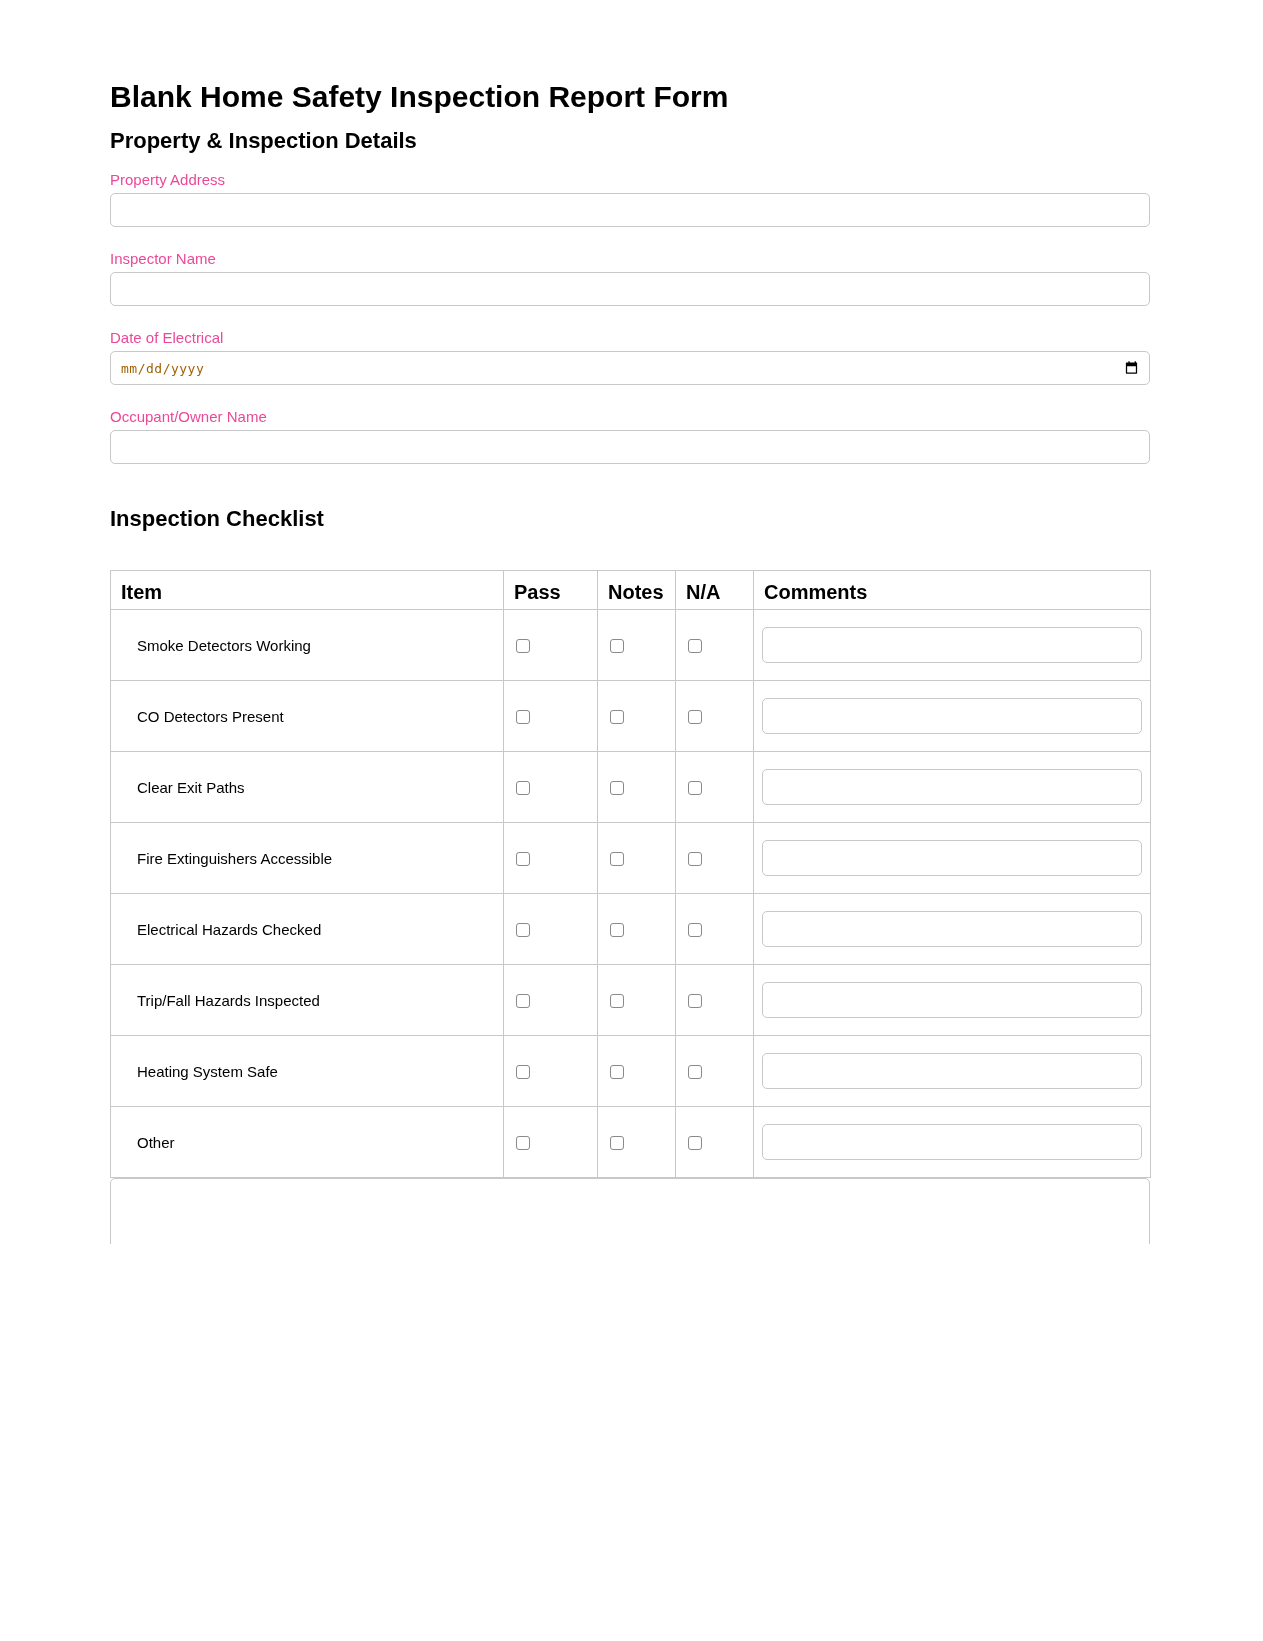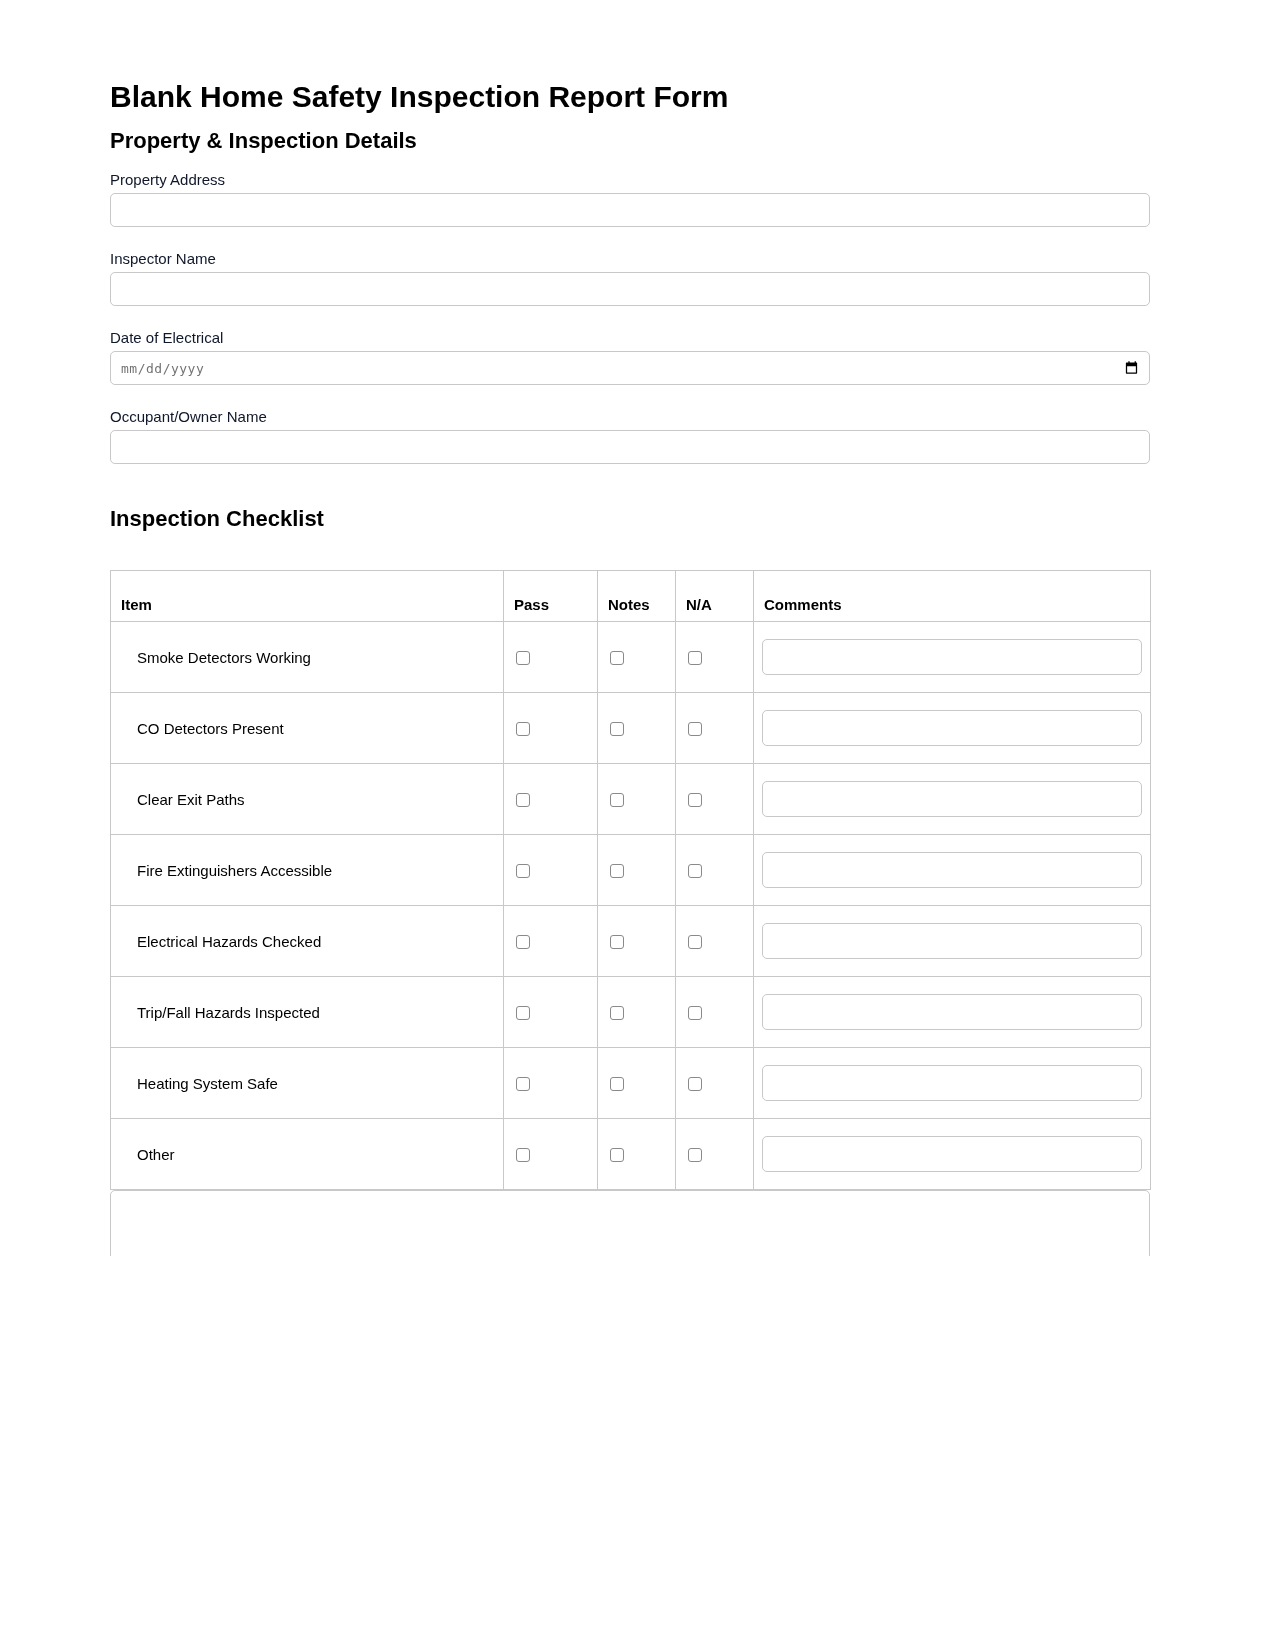--- a/index.html
+++ b/index.html
@@ -8,41 +8,41 @@
     font-family:"Liberation Sans","DejaVu Sans",sans-serif;color:#000;
     -webkit-font-smoothing:antialiased;
   }
   .container{width:1040px;margin-left:110px;padding-top:80px;}
 
   h1{font-size:30px;line-height:34px;margin:0 0 14px 0;font-weight:bold;}
   h2{font-size:22px;line-height:25px;margin:0;font-weight:bold;}
 
   .details h2{margin-bottom:18px;}
   .field{margin-bottom:23px;}
-  .field .lbl{display:block;font-size:15px;line-height:17px;margin-bottom:5px;color:#0f172a;}
+  .field .lbl{display:block;font-size:15px;line-height:17px;margin-bottom:5px;color:#ec4899;}
   .tinput{
     display:block;width:100%;height:34px;box-sizing:border-box;
     border:1px solid #c8c8c8;border-radius:5px;background:#fff;
     padding:0 10px;font-size:15px;font-family:inherit;color:#000;outline:none;
   }
   .date-input{
     display:flex;align-items:center;justify-content:space-between;
     width:100%;height:34px;box-sizing:border-box;
     border:1px solid #c8c8c8;border-radius:5px;background:#fff;padding:0 10px;
   }
   .date-ph{
     font-family:"DejaVu Sans Mono","Liberation Mono",monospace;
-    font-size:13px;color:#737373;letter-spacing:0.5px;
+    font-size:13px;color:#a16207;letter-spacing:0.5px;
   }
   .cal{display:flex;align-items:center;color:#000;cursor:pointer;}
 
   .checklist h2{margin-top:42px;margin-bottom:39px;}
   table{border-collapse:collapse;width:1040px;table-layout:fixed;}
   th,td{border:1px solid #c8c8c8;}
-  th{height:34px;text-align:left;vertical-align:middle;padding:16px 0 0 10px;font-size:15px;font-weight:bold;}
+  th{height:34px;text-align:left;vertical-align:middle;padding:4px 0 0 10px;font-size:20px;font-weight:bold;}
   td{height:68px;vertical-align:middle;}
   td.itemcell{padding-left:26px;font-size:15px;}
   td.checkcell{padding-left:12px;}
   input[type="checkbox"]{
     appearance:none;-webkit-appearance:none;margin:0;
     width:14px;height:14px;border:1px solid #8a8a8a;border-radius:3px;background:#fff;
     display:inline-block;vertical-align:middle;cursor:pointer;
   }
   td.commentcell{padding:0;}
   .comment-input{

